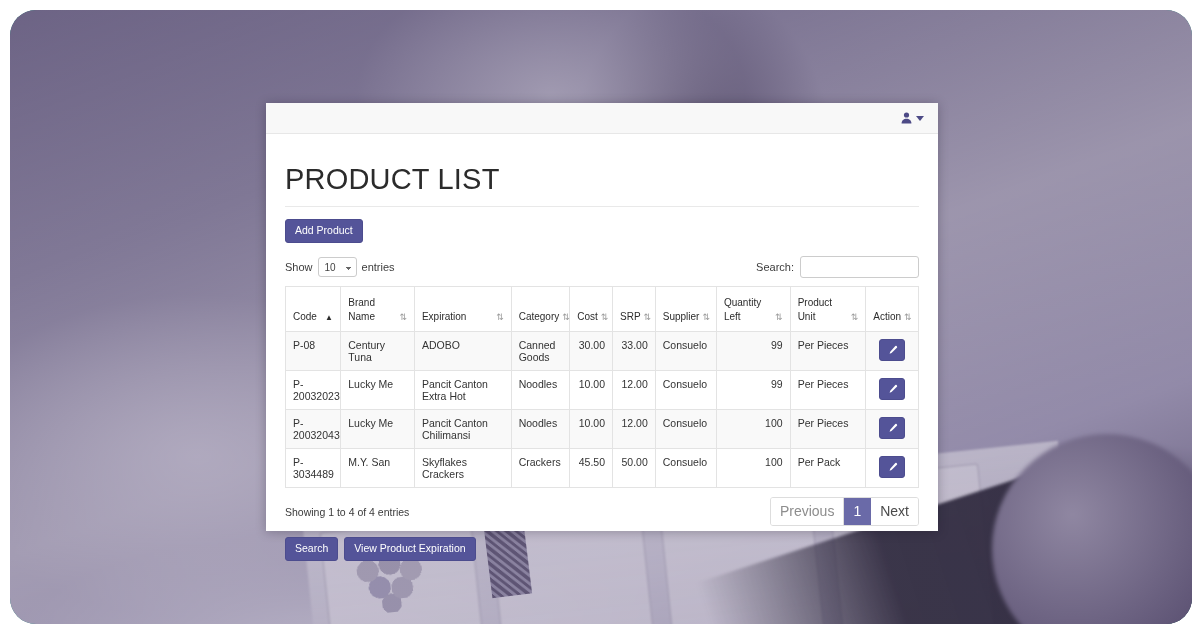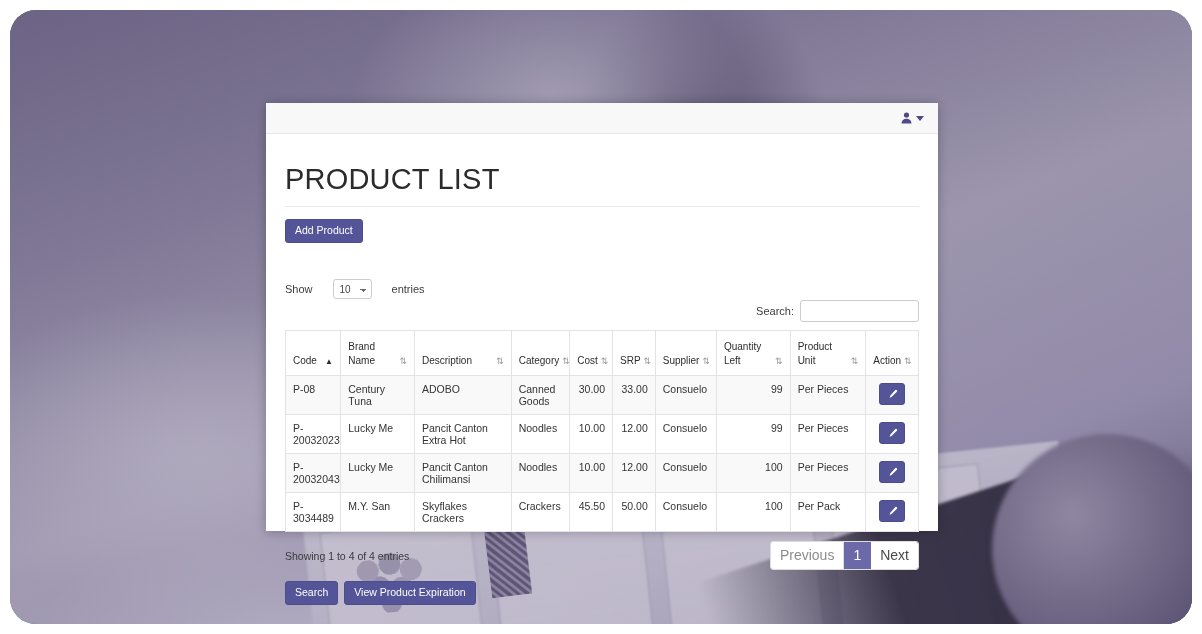--- a/index.html
+++ b/index.html
@@ -175,42 +175,42 @@
   }
 
   .table-controls {
     display: flex;
     align-items: center;
     justify-content: space-between;
     margin-top: 13px;
     font-size: 11px;
     color: #3c3c3c;
   }
-  .dt-length { display: flex; align-items: center; gap: 20px; }
+  .dt-length { display: flex; align-items: center; gap: 5px; }
   .dt-select {
     font-family: "Liberation Sans", sans-serif;
     font-size: 10px;
     color: #444;
     padding: 2px 14px 2px 6px;
     border: 1px solid #cccccc;
     border-radius: 3px;
     background: #fff;
     appearance: none;
     -webkit-appearance: none;
     background-image:
       linear-gradient(45deg, transparent 50%, #666 50%),
       linear-gradient(135deg, #666 50%, transparent 50%);
     background-position:
       calc(100% - 8px) calc(50% + 1px),
       calc(100% - 5px) calc(50% + 1px);
     background-size: 3px 3px, 3px 3px;
     background-repeat: no-repeat;
     height: 20px;
   }
-  .dt-filter { display: flex; align-items: center; gap: 6px; margin-top: 44px; }
+  .dt-filter { display: flex; align-items: center; gap: 6px; }
   .search-input {
     width: 107px;
     height: 18px;
     border: 1px solid #cccccc;
     border-radius: 3px;
     font-family: "Liberation Sans", sans-serif;
     font-size: 11px;
     padding: 1px 5px;
     color: #333;
     outline: none;
@@ -389,21 +389,21 @@
                 </div>
               </th>
               <th>
                 <div class="th-inner">
                   <span class="th-label">Brand Name</span>
                   <span class="sort-arrows">⇅</span>
                 </div>
               </th>
               <th>
                 <div class="th-inner">
-                  <span class="th-label">Description</span>
+                  <span class="th-label">Expiration</span>
                   <span class="sort-arrows">⇅</span>
                 </div>
               </th>
               <th>
                 <div class="th-inner">
                   <span class="th-label">Category</span>
                   <span class="sort-arrows">⇅</span>
                 </div>
               </th>
               <th>

